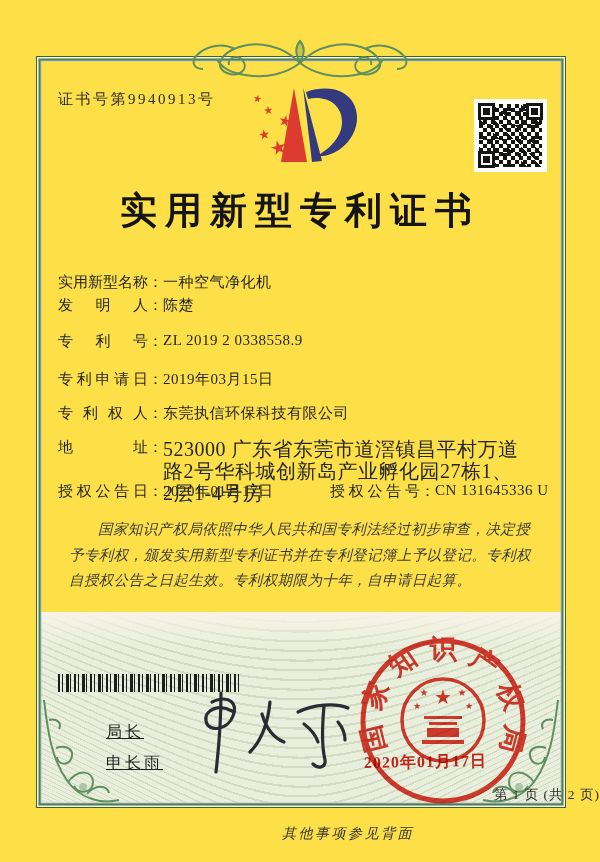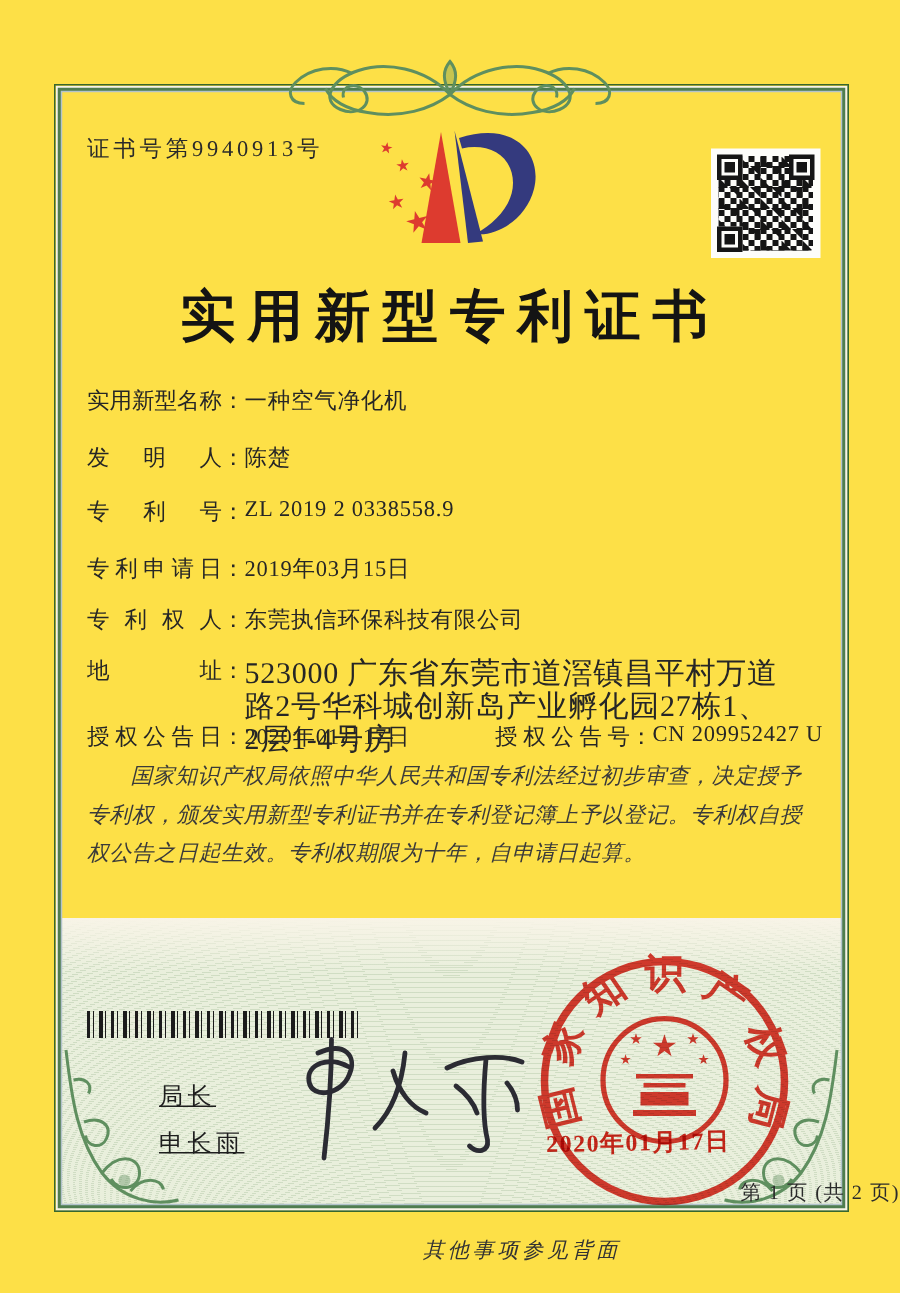--- a/index.html
+++ b/index.html
@@ -25,25 +25,25 @@
   .finder::after{content:"";position:absolute;left:2px;top:2px;width:7px;height:7px;background:#151515;}
   .f-tl{left:4px;top:4px}.f-tr{right:4px;top:4px}.f-bl{left:4px;bottom:4px}
   .title{position:absolute;left:0;top:186px;width:100%;text-align:center;z-index:2;
     font-size:37px;font-weight:bold;letter-spacing:8px;color:#141414;}
   .fields{position:absolute;left:58px;top:258px;width:488px;z-index:2;font-size:15px;color:#262626;}
   .frow{position:absolute;left:0;white-space:nowrap;}
   .flabel{display:inline-block;width:90px;text-align:justify;text-align-last:justify;vertical-align:top;}
   .colon{display:inline-block;vertical-align:top;}
   .fvalue{display:inline-block;vertical-align:top;letter-spacing:.5px;}
   .fvalue.wrap{white-space:normal;width:358px;font-size:20px;line-height:22px;}
-  .r1{top:0}.r2{top:38px}.r3{top:74px}.r4{top:112px}.r5{top:146px}.r6{top:180px}.r7{top:224px}
+  .r1{top:15px}.r2{top:38px}.r3{top:74px}.r4{top:112px}.r5{top:146px}.r6{top:180px}.r7{top:224px}
   .pair2{position:absolute;left:272px;top:0;}
   .legal{position:absolute;left:58px;top:506px;width:487px;z-index:2;font-size:14.5px;line-height:1.76;
     font-style:italic;color:#3a3a3a;letter-spacing:.4px;}
-  .legal p{margin:0;text-indent:2em;}
+  .legal p{margin:11px;text-indent:2em;}
   .barcode{position:absolute;left:58px;top:674px;width:181px;height:18px;z-index:2;
     background:repeating-linear-gradient(90deg,#1c1c1c 0 2px,rgba(0,0,0,0) 2px 4px,#1c1c1c 4px 5px,rgba(0,0,0,0) 5px 8px,#1c1c1c 8px 11px,rgba(0,0,0,0) 11px 12px,#1c1c1c 12px 13px,rgba(0,0,0,0) 13px 16px);}
   .director{position:absolute;left:106px;top:716px;z-index:2;font-family:"Liberation Sans","DejaVu Sans",sans-serif;
     font-size:16px;line-height:31px;letter-spacing:3px;color:#1e1e1e;text-decoration:underline;}
   .signature{position:absolute;left:186px;top:688px;width:170px;height:92px;z-index:2;}
   .seal{position:absolute;left:354px;top:632px;width:178px;height:178px;z-index:3;opacity:.93;mix-blend-mode:multiply;}
   .seal-date{position:absolute;left:364px;top:752px;z-index:3;font-size:16px;font-weight:bold;
     color:#d8281c;letter-spacing:1px;transform:rotate(-1deg);mix-blend-mode:multiply;}
   .page-footer{position:absolute;left:0;top:786px;width:100%;text-align:right;z-index:2;font-size:13.5px;letter-spacing:1px;color:#2b2b2b;}
   .back-note{position:absolute;left:0;top:825px;width:100%;text-align:center;z-index:2;
@@ -133,21 +133,21 @@
     </div>
     <div class="frow r5">
       <span class="flabel">专利权人</span><span class="colon">：</span><span class="fvalue">东莞执信环保科技有限公司</span>
     </div>
     <div class="frow r6">
       <span class="flabel">地址</span><span class="colon">：</span><span class="fvalue wrap">523000 广东省东莞市道滘镇昌平村万道路2号华科城创新岛产业孵化园27栋1、2层1-4号房</span>
     </div>
     <div class="frow r7">
       <span class="flabel">授权公告日</span><span class="colon">：</span><span class="fvalue">2020年01月17日</span>
       <span class="pair2">
-        <span class="flabel">授权公告号</span><span class="colon">：</span><span class="fvalue">CN 209952427 U</span>
+        <span class="flabel">授权公告号</span><span class="colon">：</span><span class="fvalue">CN 131645336 U</span>
       </span>
     </div>
   </div>
 
   <div class="legal">
     <p>国家知识产权局依照中华人民共和国专利法经过初步审查，决定授予专利权，颁发实用新型专利证书并在专利登记簿上予以登记。专利权自授权公告之日起生效。专利权期限为十年，自申请日起算。</p>
   </div>
 
   <div class="barcode"></div>
 

